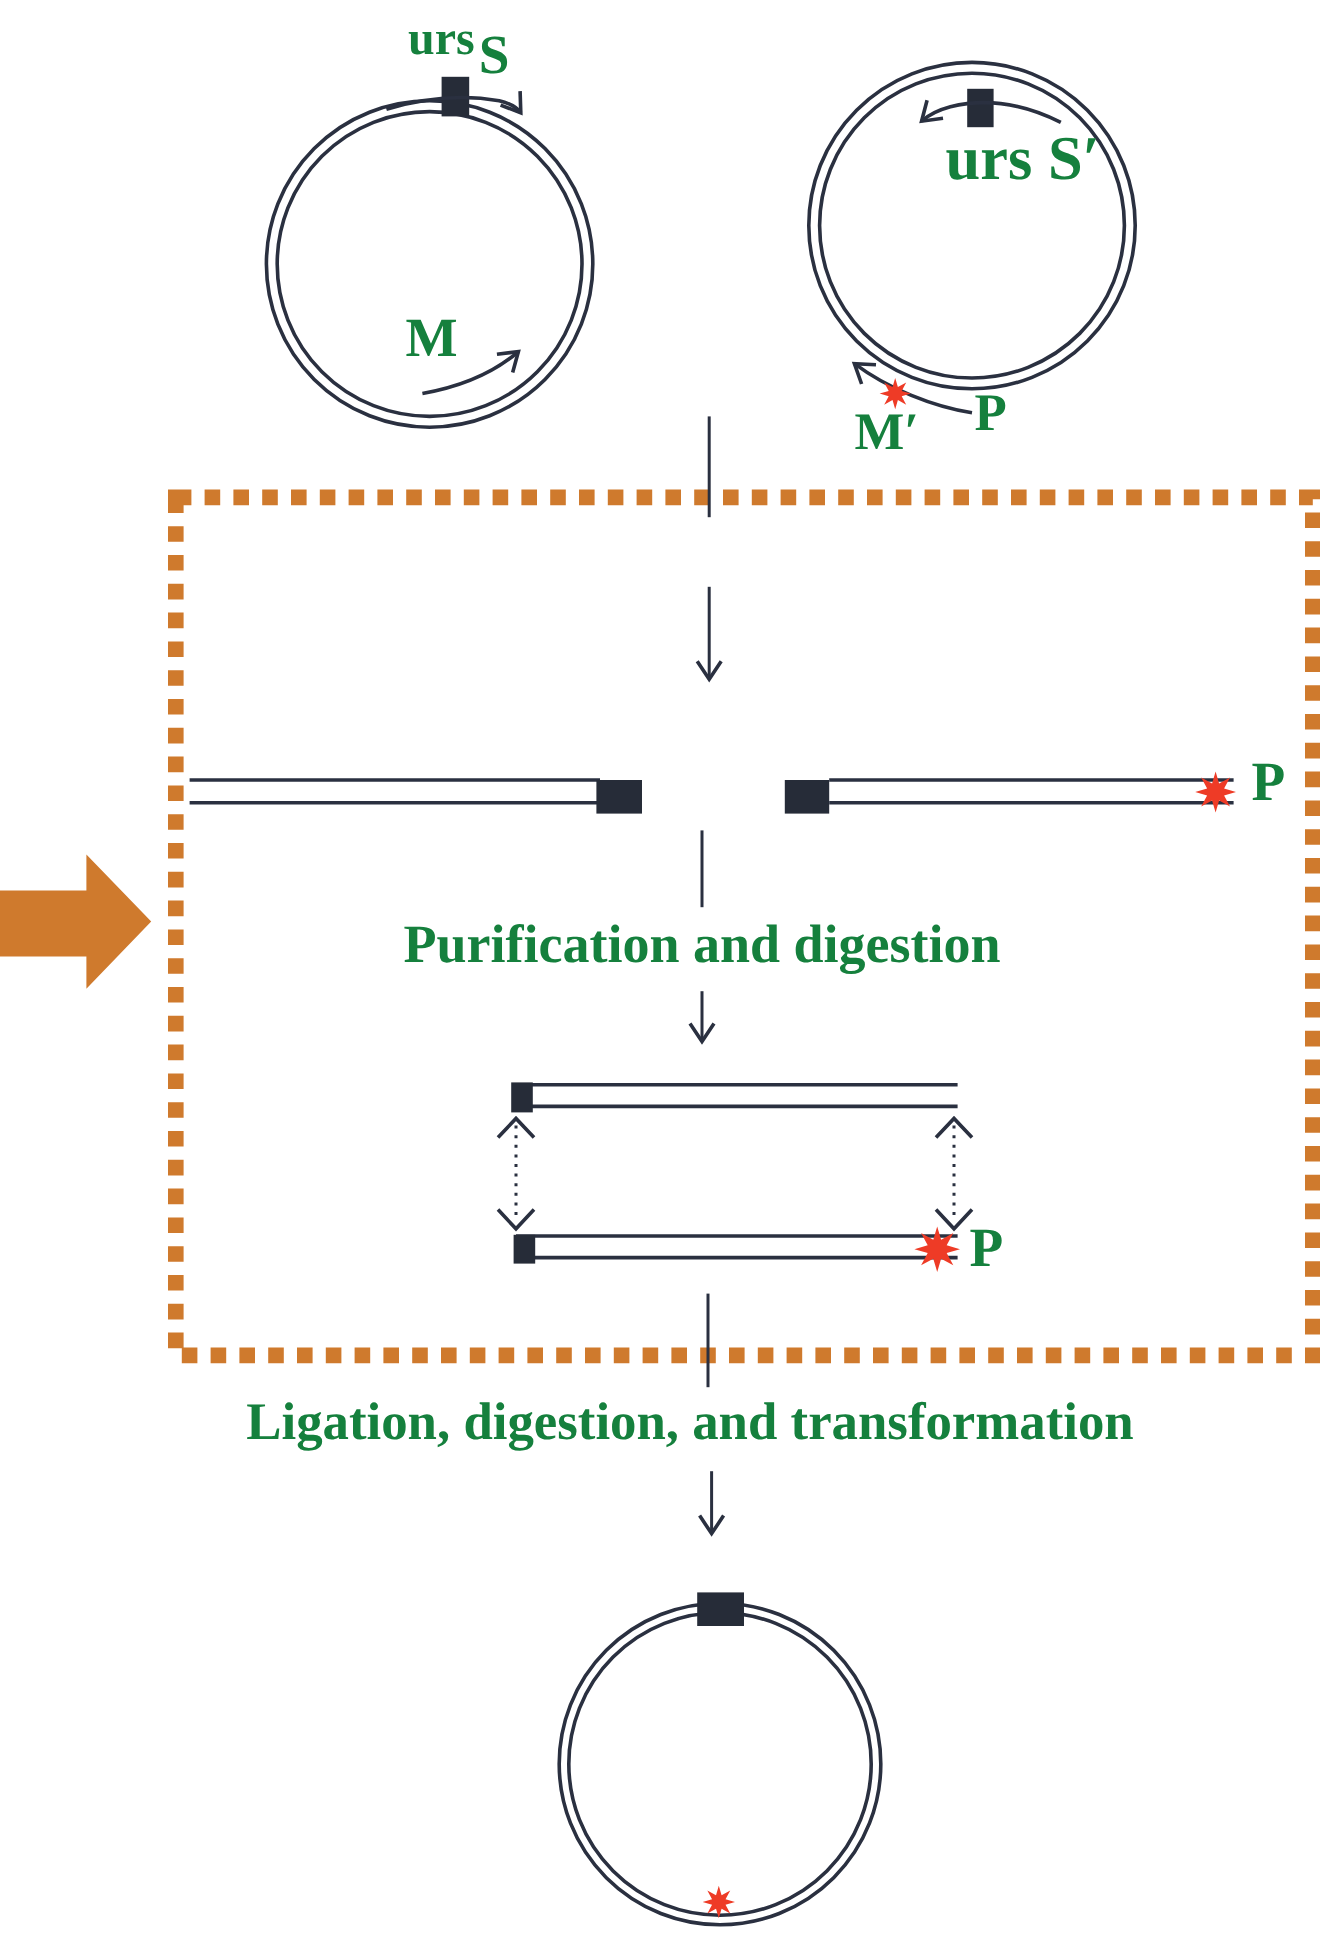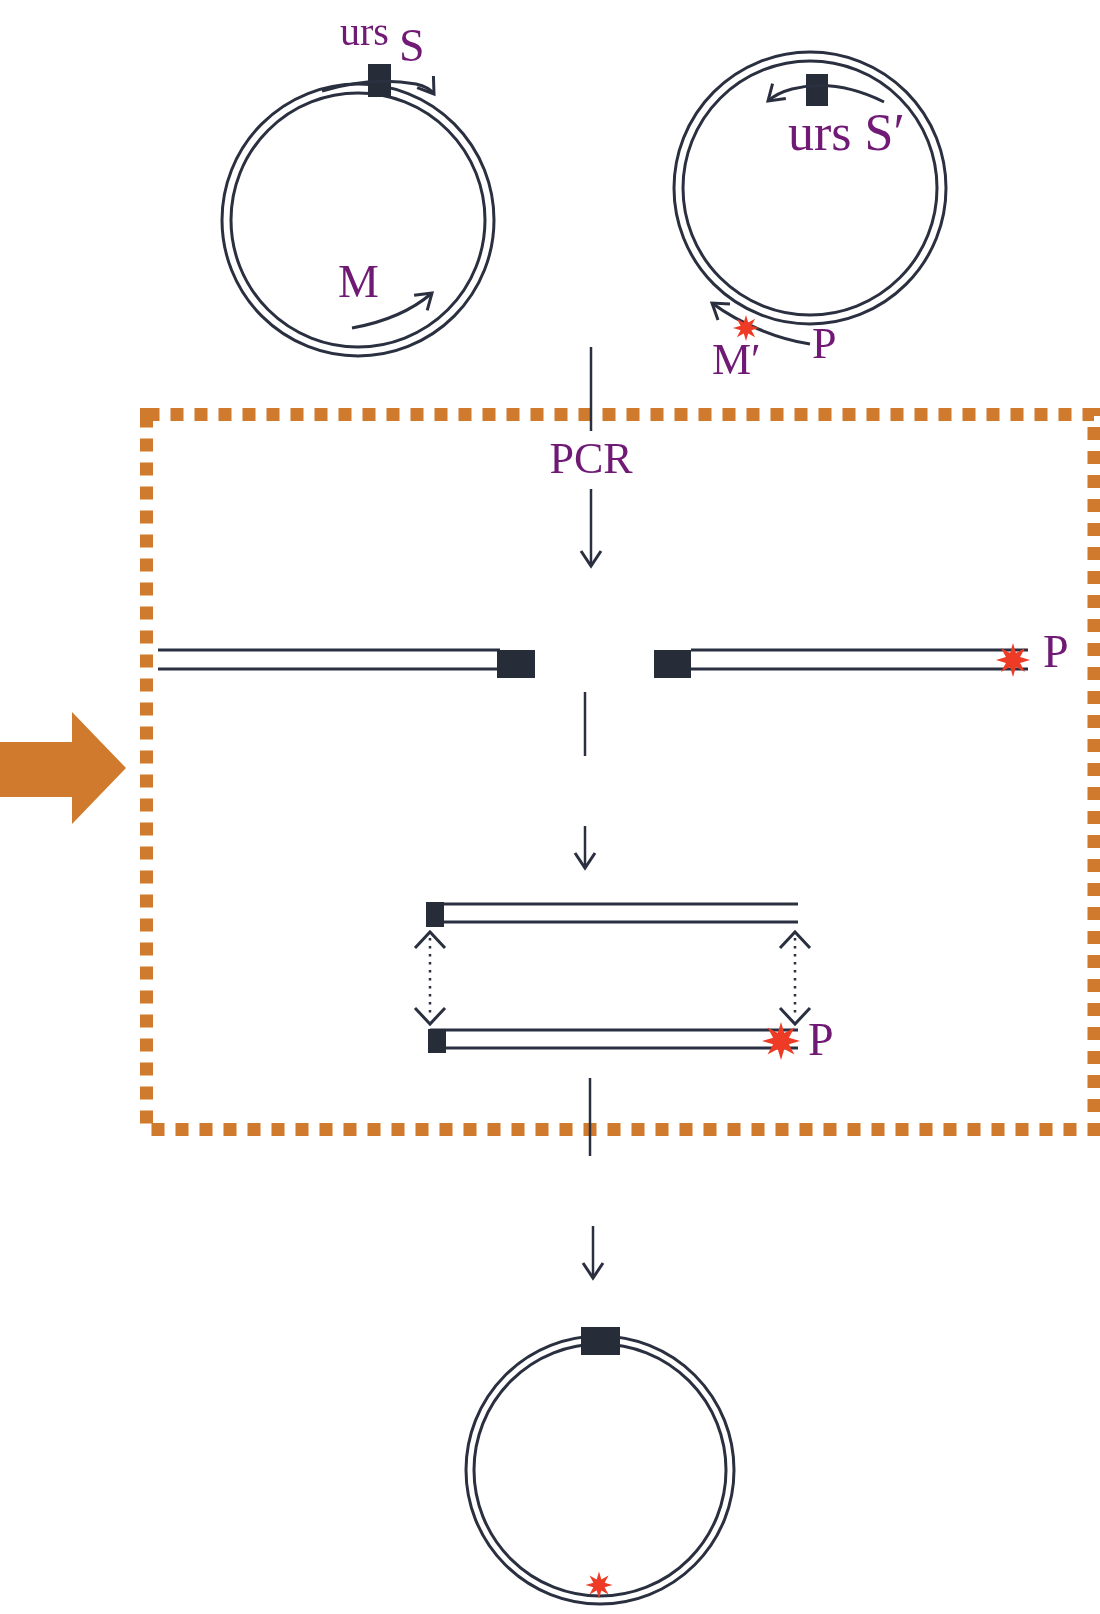--- a/index.html
+++ b/index.html
@@ -10,21 +10,22 @@
     background:#ffffff;
     font-family:"Liberation Serif", serif;
     color:#2A3040;
     overflow:hidden;
   }
   .diagram-svg{position:absolute;left:0;top:0;}
   .lbl{
     position:absolute;
     line-height:1;
     white-space:nowrap;
-    color:#701a75;
+    color:#15803d;
+    font-weight:bold;
   }
   .lbl.center{text-align:center;}
 </style>
 </head>
 <body>
 
 <div class="canvas">
 
   <svg class="diagram-svg" width="1100" height="1614" viewBox="0 0 1100 1614">
     <defs>
@@ -101,21 +102,22 @@
   </svg>
 
   <div class="lbl" style="left:340px;top:12px;font-size:40px">urs</div>
   <div class="lbl" style="left:399px;top:23px;font-size:46px">S</div>
   <div class="lbl" style="left:338px;top:259px;font-size:46px">M</div>
 
   <div class="lbl" style="left:788px;top:107px;font-size:52px">urs S′</div>
   <div class="lbl" style="left:712px;top:338px;font-size:44px">M′</div>
   <div class="lbl" style="left:812px;top:322px;font-size:44px">P</div>
 
-  <div class="lbl center" style="left:491px;top:437px;width:200px;font-size:44px">PCR</div>
 
   <div class="lbl" style="left:1043px;top:629px;font-size:46px">P</div>
 
+  <div class="lbl center" style="left:290px;top:765px;width:590px;font-size:45px">Purification and digestion</div>
 
   <div class="lbl" style="left:808px;top:1017px;font-size:46px">P</div>
 
+  <div class="lbl center" style="left:160px;top:1163px;width:830px;font-size:44px">Ligation, digestion, and transformation</div>
 
 </div>
 
 </body></html>

